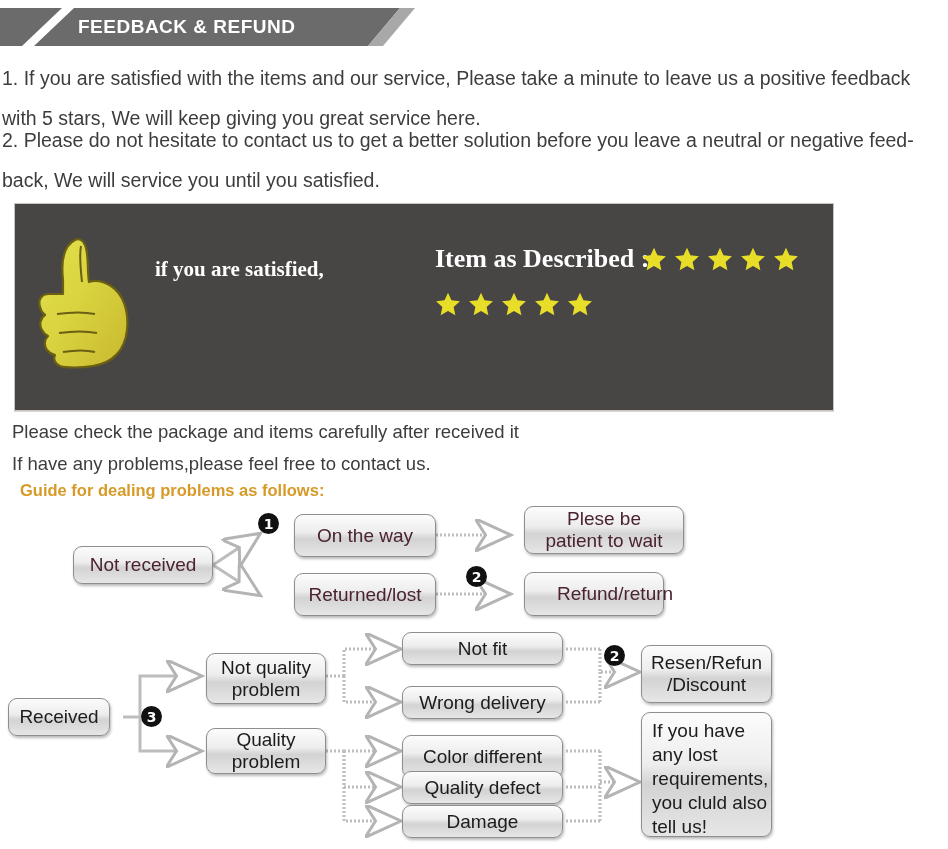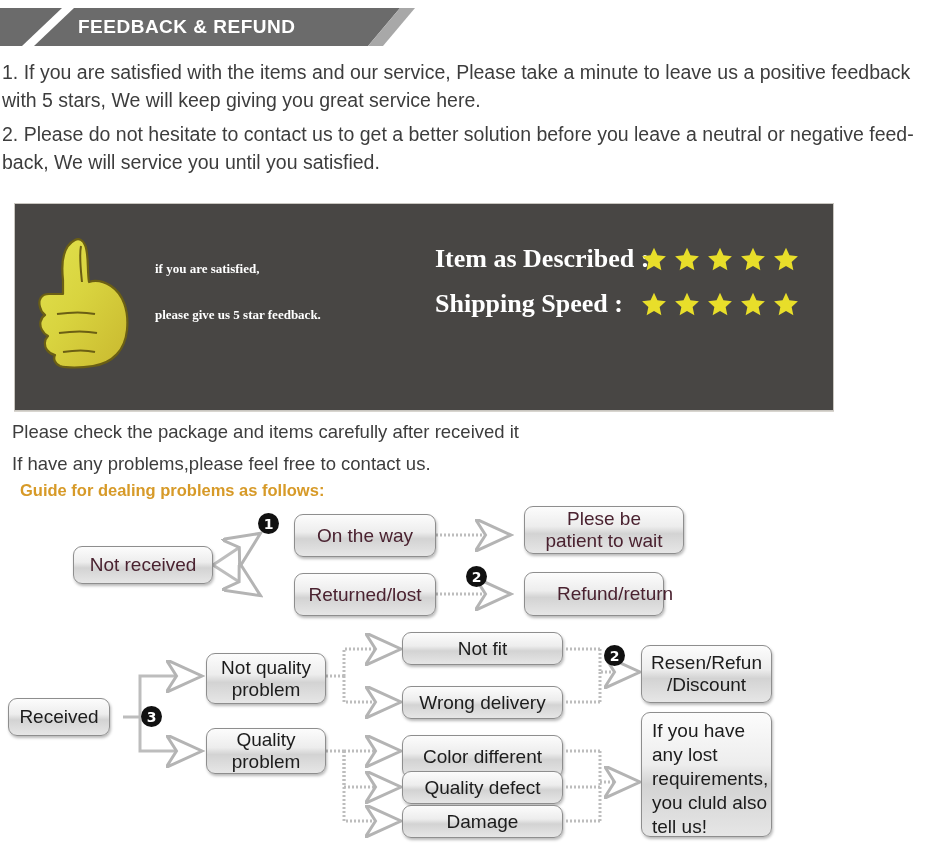--- a/index.html
+++ b/index.html
@@ -52,21 +52,21 @@
     letter-spacing: 0.5px;
     white-space: nowrap;
   }
 
   
   .para {
     position: absolute;
     left: 2px;
     width: 944px;
     font-size: 19.5px;
-    line-height: 28px;
+    line-height: 40px;
     color: #3d3d3d;
     font-weight: 400;
   }
   #para1 { top: 58px; }
   #para2 { top: 120px; }
 
   
   .fb-banner {
     position: absolute;
     left: 14px; top: 203px;
@@ -79,21 +79,21 @@
   .thumb-wrap {
     position: absolute;
     left: 22px; top: 28px;
     width: 100px; height: 140px;
   }
   .fb-left-text {
     position: absolute;
     left: 140px; top: 42px;
     font-family: "Liberation Serif", serif;
     color: #ffffff;
-    font-size: 13px;
+    font-size: 21px;
     font-weight: bold;
     line-height: 46px;
     white-space: nowrap;
   }
   .fb-right {
     position: absolute;
     left: 420px; top: 32px;
   }
   .fb-row {
     display: flex;
@@ -195,21 +195,20 @@
                C92 78 86 62 74 54 C66 49 58 48 52 50 C50 38 52 22 48 13 C46 8 42 6 38 8 Z" fill="url(#thg)" stroke="#6b5f14" stroke-width="2.2" stroke-linejoin="round"></path>
       <path d="M44 14 C42 24 44 40 45 50" fill="none" stroke="#6b5f14" stroke-width="2"></path>
       <path d="M20 82 C34 80 48 80 58 82" fill="none" stroke="#6b5f14" stroke-width="2"></path>
       <path d="M22 101 C36 99 50 99 60 101" fill="none" stroke="#6b5f14" stroke-width="2"></path>
       <path d="M26 120 C38 118 50 118 58 120" fill="none" stroke="#6b5f14" stroke-width="2"></path>
     </svg>
   </div>
 
   <div class="fb-left-text">
     <div>if you are satisfied,</div>
-    <div>please give us 5 star feedback.</div>
   </div>
 
   <div class="fb-right">
     <div class="fb-row">
       <div class="fb-label">Item as Described :</div>
       <div class="stars">
         <svg class="star" viewBox="0 0 24 24">
             <polygon points="12,1.5 15.2,8.6 23,9.5 17.2,14.7 18.8,22.4 12,18.5 5.2,22.4 6.8,14.7 1,9.5 8.8,8.6" fill="#e8de2a"></polygon>
           </svg>
         <svg class="star" viewBox="0 0 24 24">
@@ -220,21 +219,20 @@
           </svg>
         <svg class="star" viewBox="0 0 24 24">
             <polygon points="12,1.5 15.2,8.6 23,9.5 17.2,14.7 18.8,22.4 12,18.5 5.2,22.4 6.8,14.7 1,9.5 8.8,8.6" fill="#e8de2a"></polygon>
           </svg>
         <svg class="star" viewBox="0 0 24 24">
             <polygon points="12,1.5 15.2,8.6 23,9.5 17.2,14.7 18.8,22.4 12,18.5 5.2,22.4 6.8,14.7 1,9.5 8.8,8.6" fill="#e8de2a"></polygon>
           </svg>
       </div>
     </div>
     <div class="fb-row">
-      <div class="fb-label">Shipping Speed :</div>
       <div class="stars">
         <svg class="star" viewBox="0 0 24 24">
             <polygon points="12,1.5 15.2,8.6 23,9.5 17.2,14.7 18.8,22.4 12,18.5 5.2,22.4 6.8,14.7 1,9.5 8.8,8.6" fill="#e8de2a"></polygon>
           </svg>
         <svg class="star" viewBox="0 0 24 24">
             <polygon points="12,1.5 15.2,8.6 23,9.5 17.2,14.7 18.8,22.4 12,18.5 5.2,22.4 6.8,14.7 1,9.5 8.8,8.6" fill="#e8de2a"></polygon>
           </svg>
         <svg class="star" viewBox="0 0 24 24">
             <polygon points="12,1.5 15.2,8.6 23,9.5 17.2,14.7 18.8,22.4 12,18.5 5.2,22.4 6.8,14.7 1,9.5 8.8,8.6" fill="#e8de2a"></polygon>
           </svg>

